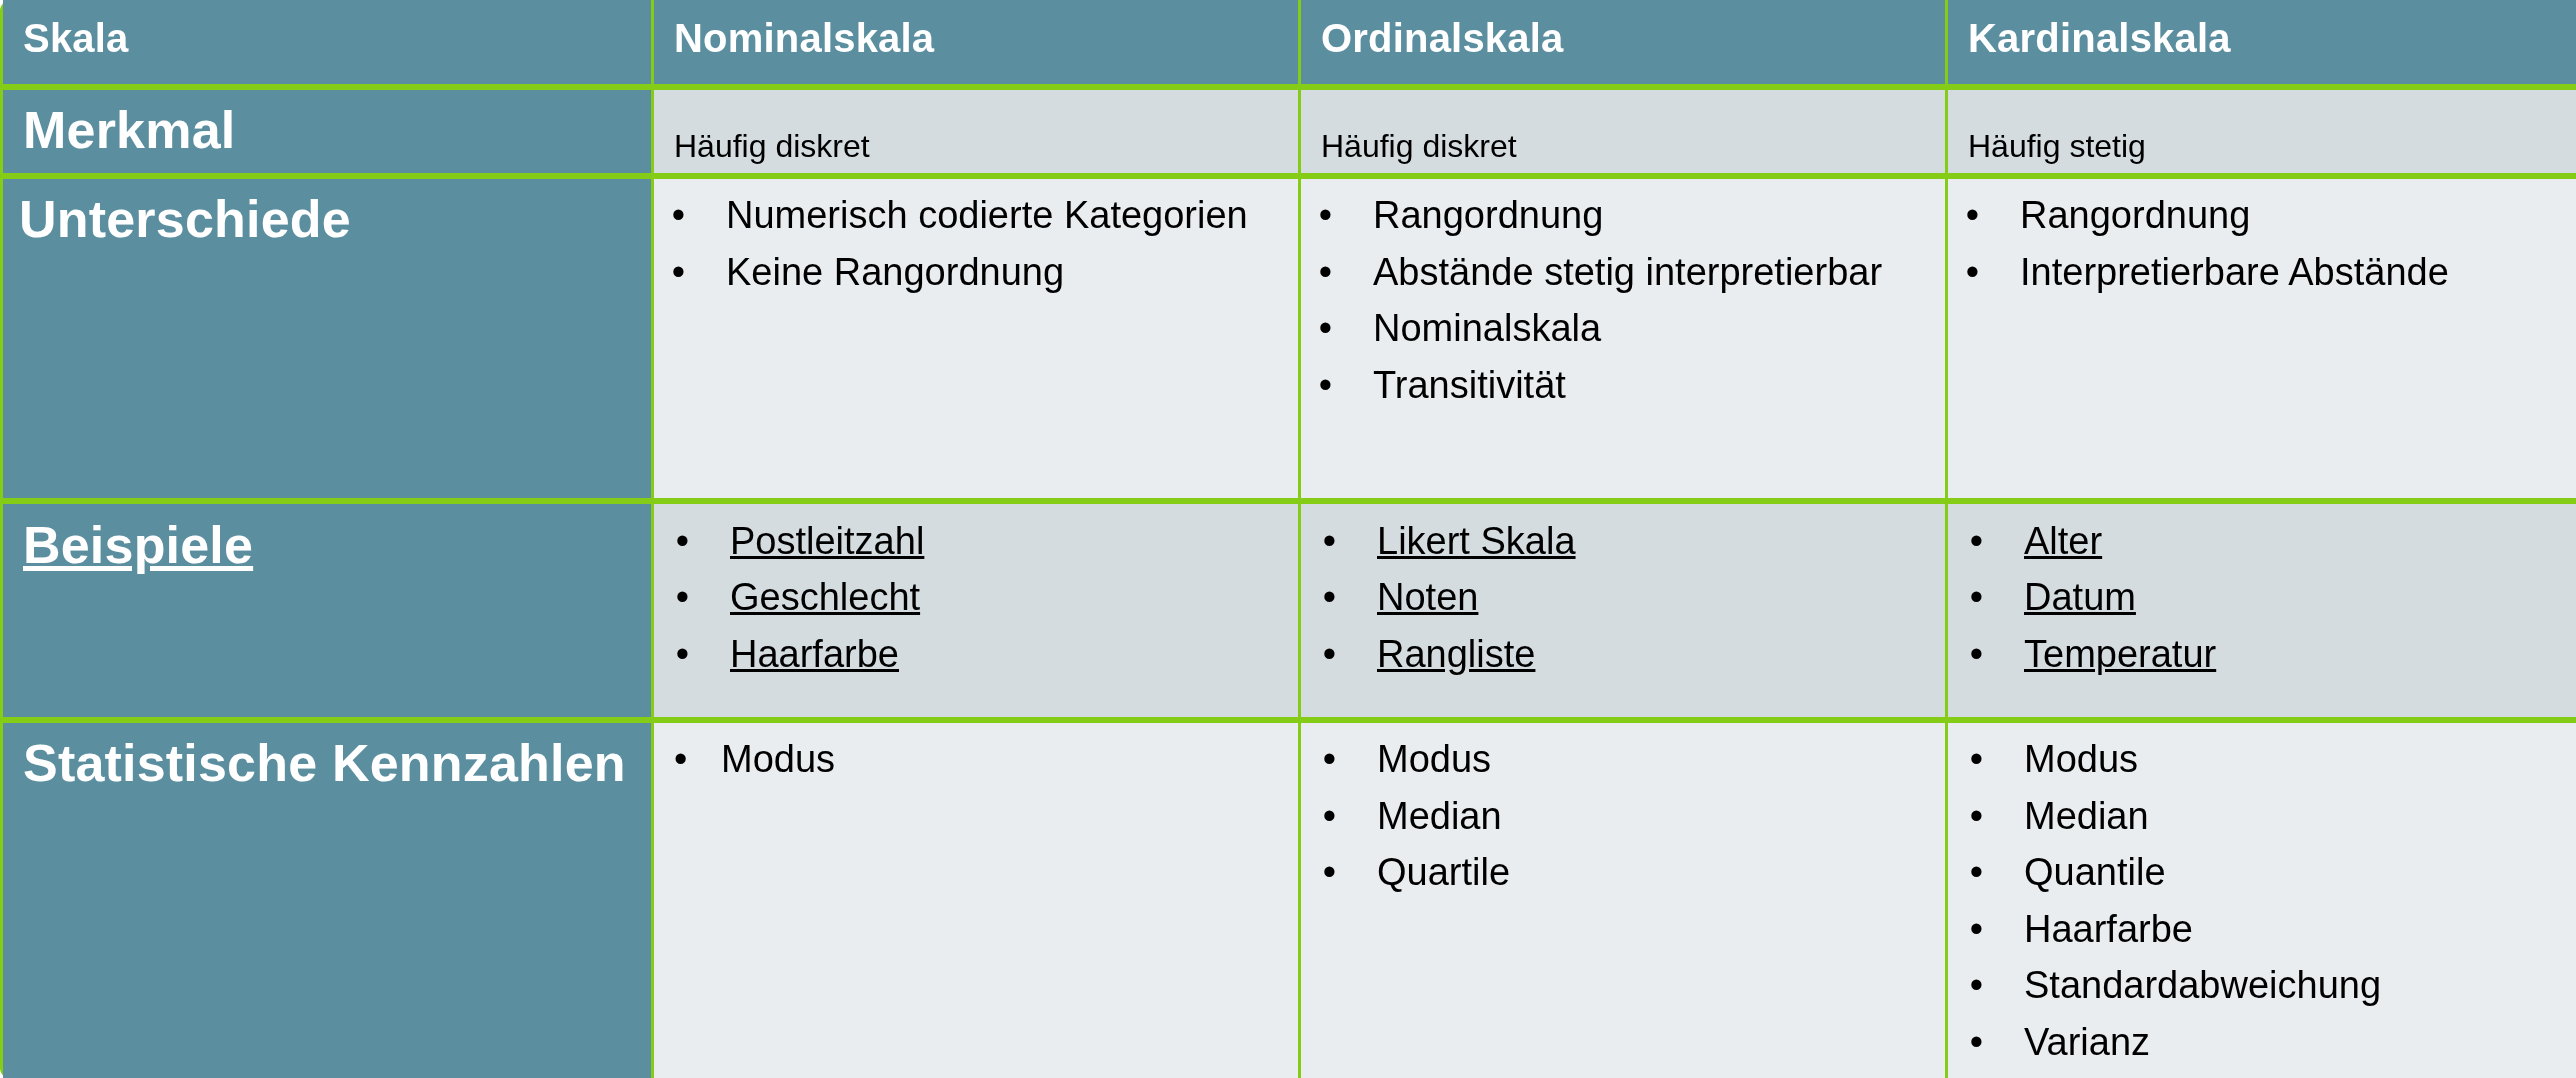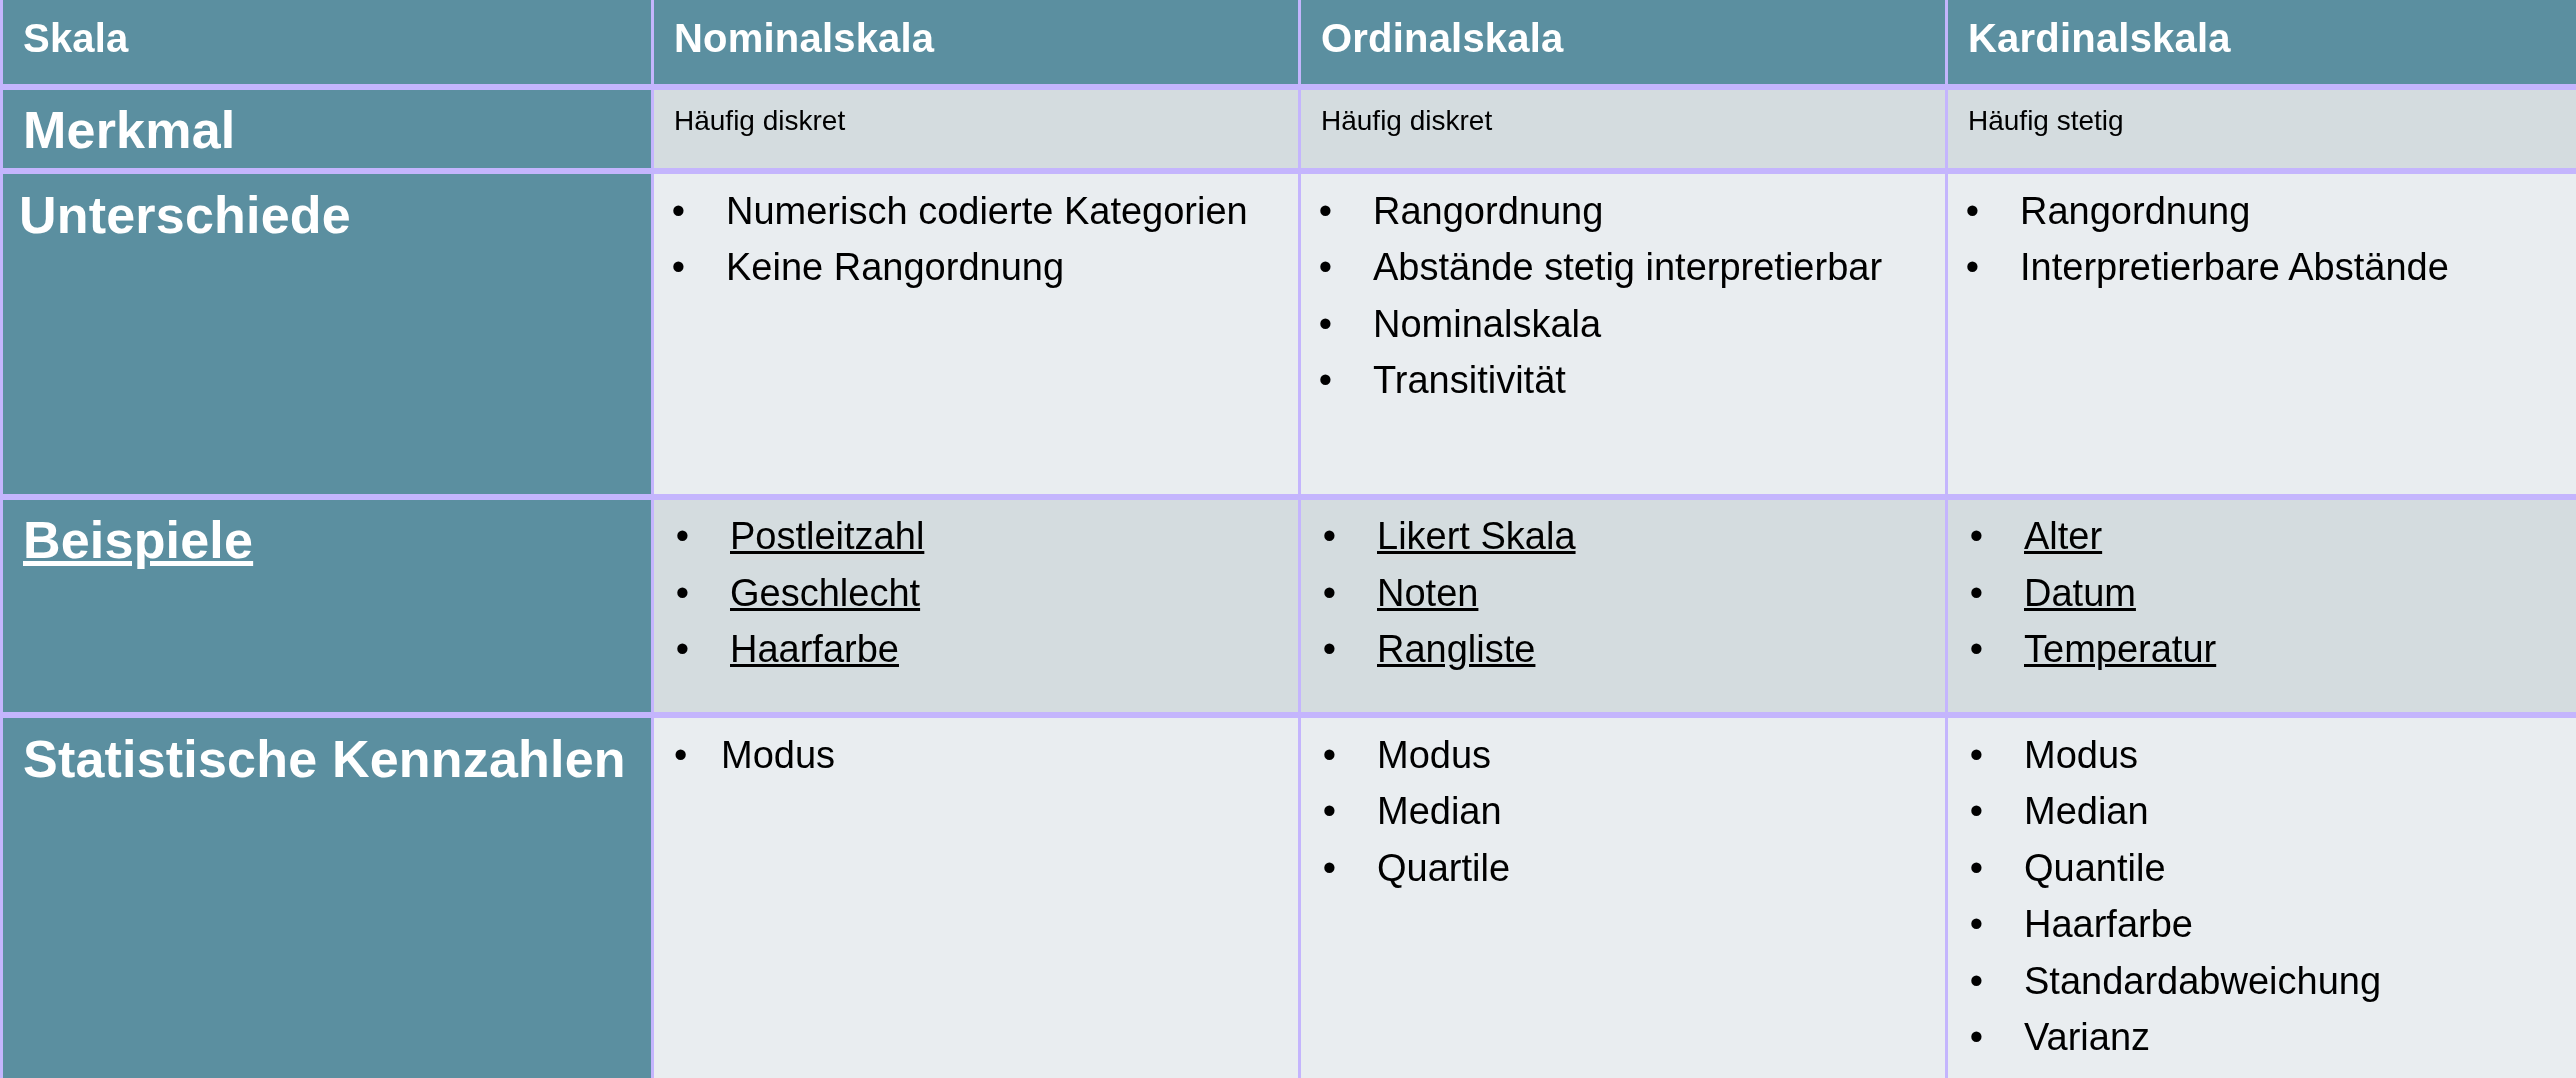--- a/index.html
+++ b/index.html
@@ -11,21 +11,22 @@
     width: 2576px;
     height: 1079px;
     font-family: "Liberation Sans", sans-serif;
     overflow: hidden;
   }
 
   .table-wrap {
     width: 2576px;
     height: 1079px;
     position: relative;
-    background: #c4b5fd;
+    background: #84cc16;
+    border-radius: 11px;
   }
 
   table.scale-table {
     width: 2576px;
     border-collapse: separate;
     border-spacing: 3.6px 6.4px;
     table-layout: fixed;
     margin: 0;
     position: relative;
     top: -6.4px;
@@ -72,23 +73,24 @@
     font-size: 38px;
     line-height: 1.0;
     color: #000000;
     padding: 14.6px 9px 9px 20px;
   }
   .cell.shade-dark  { background: #D4DCDF; }
   .cell.shade-light { background: #E9EDF0; }
 
   .plain-text {
     display: block;
-    font-size: 28px;
+    font-size: 32px;
     line-height: 1.05;
     padding-top: 1.8px;
+    margin-top: 24px;
   }
 
   ul.bullets {
     list-style: none;
     margin: 0;
     padding: 0;
   }
   ul.bullets > li {
     position: relative;
     padding-left: 56px;

